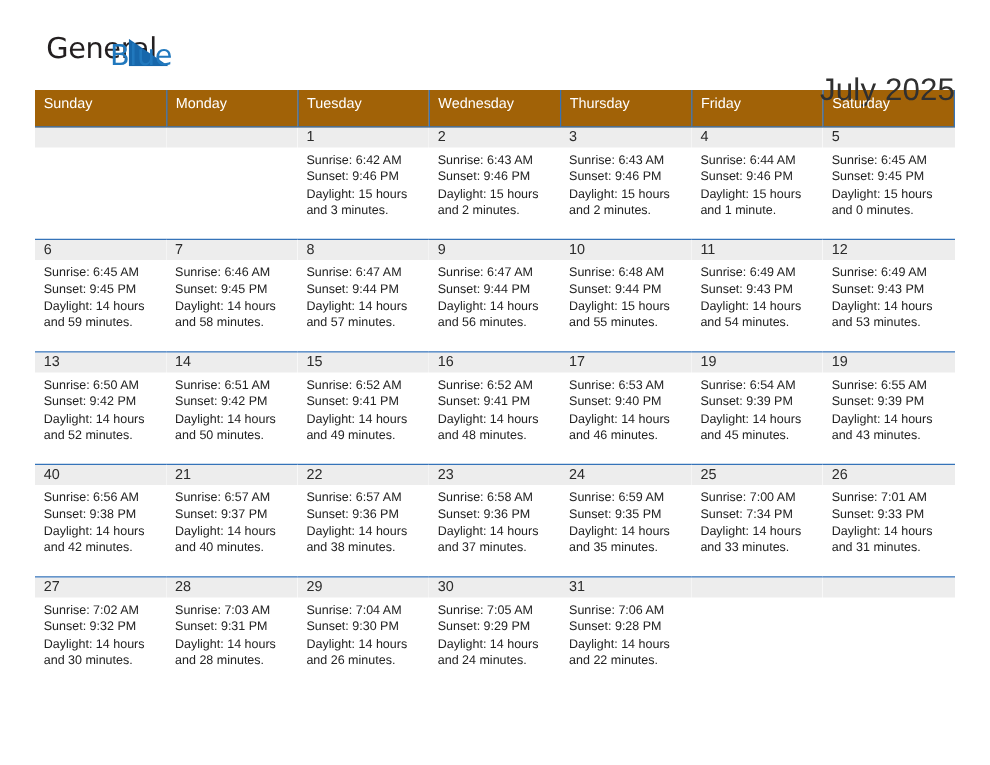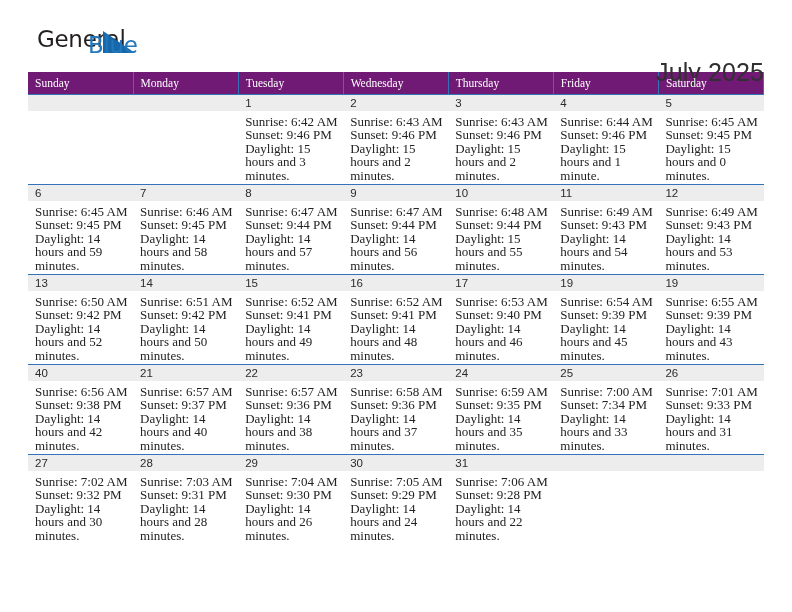--- a/index.html
+++ b/index.html
@@ -81,29 +81,29 @@
     font-family: "Liberation Sans", sans-serif;
   }
 
   
   .calendar {
     width: 736px;
     border-collapse: collapse;
     table-layout: fixed;
   }
   .calendar th {
-    background: #701a75;
+    background: #a16207;
     color: #ffffff;
     font-size: 11.5px;
     font-weight: normal;
     text-align: left;
-    padding: 5px 0 5px 7px;
+    padding: 5px 0 12px 7px;
     height: 20px;
     box-sizing: border-box;
-    font-family: Liberation Serif, serif;
+    font-family: Liberation Sans, sans-serif;
     border-right: 1px solid #3573b9;
   }
   .calendar td {
     width: 105.1px;
     height: 89px;
     vertical-align: top;
     padding: 0;
     border-top: 1px solid #3573b9;
     background: #ffffff;
     overflow: hidden;
@@ -112,24 +112,24 @@
     background: #ededed;
     font-size: 11.5px;
     color: #2b2b2b;
     padding: 2px 0 3px 7px;
     height: 16px;
     box-sizing: border-box;
     line-height: 13px;
   }
   .cellbody {
     padding: 4px 6px 0 7px;
-    font-size: 13px;
+    font-size: 10px;
     line-height: 13.4px;
     color: #222222;
-    font-family: Liberation Serif, serif;
+    font-family: Liberation Sans, sans-serif;
   }
   .cellbody div { white-space: nowrap; }
   .cellbody .wrap { white-space: normal; }
 </style>
 </head>
 <body>
 
 <div class="page">
 
   <div class="header">

